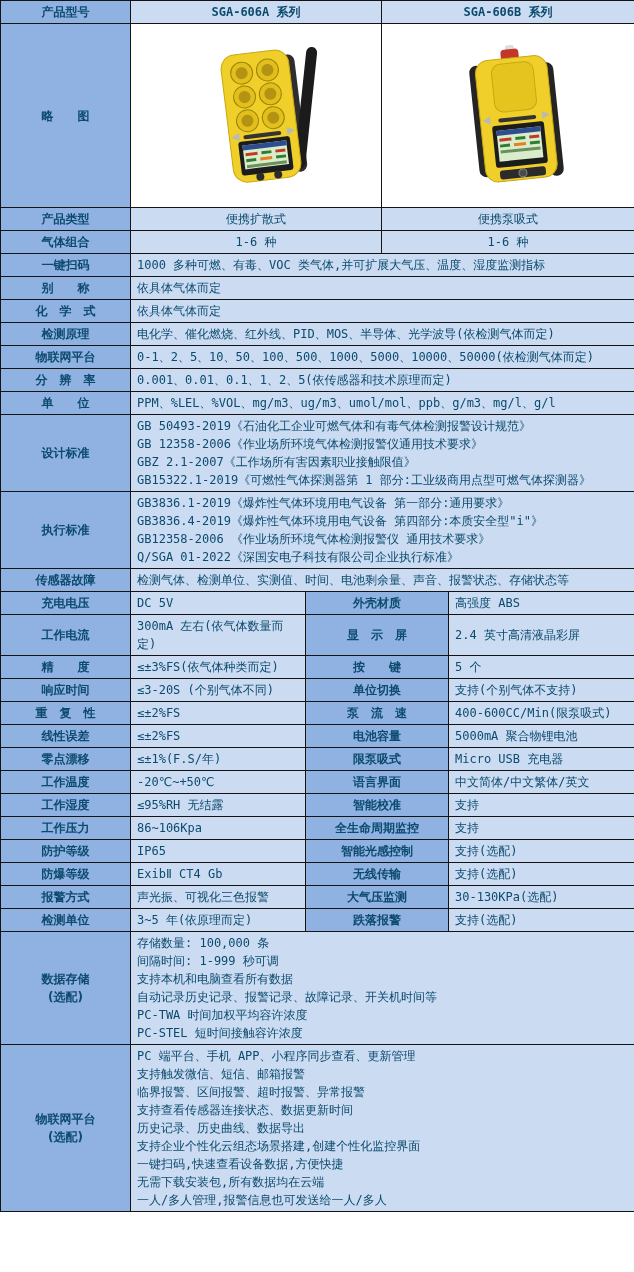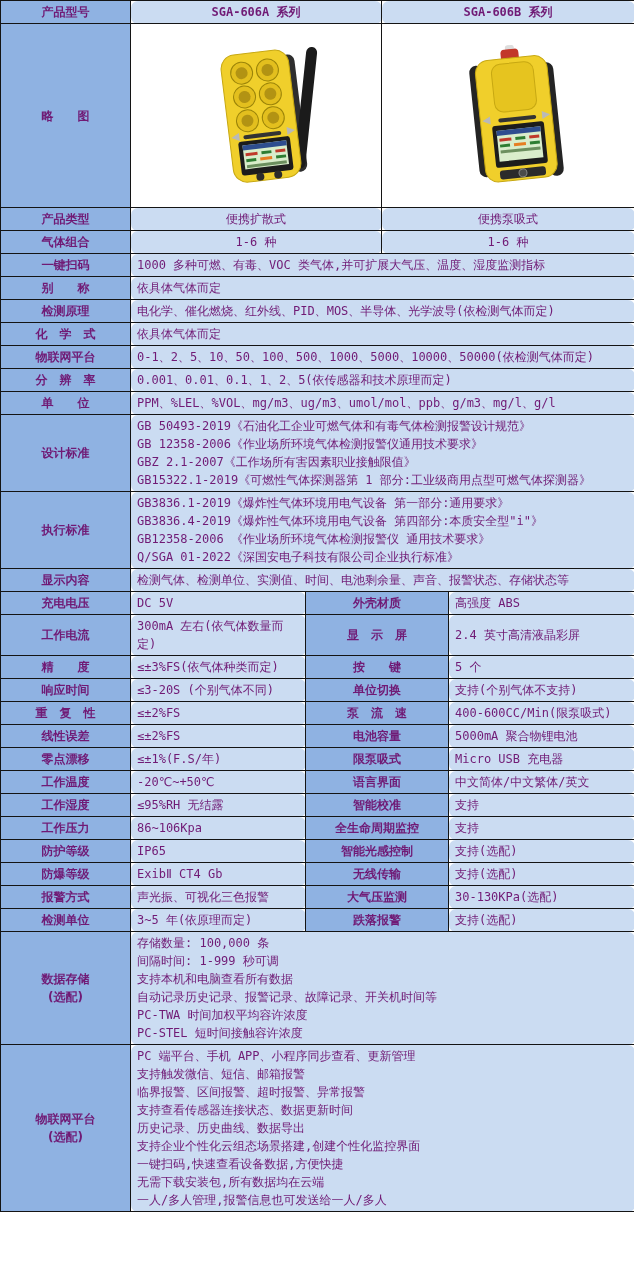--- a/index.html
+++ b/index.html
@@ -4,21 +4,21 @@
 <style>
   :root{
     --label-bg:#8fb2e2;
     --value-bg:#cbdcf2;
     --border:#141414;
   }
   html,body{margin:0;padding:0;background:#fff;}
   .page{
     width:634px;height:1272px;overflow:hidden;
     font-family:"DejaVu Sans","DejaVu Sans Mono",sans-serif;
-    color:#701a75;
+    color:#0c4a6e;
   }
   table.spec{
     border-collapse:collapse;width:634px;table-layout:fixed;
   }
   table.spec td{
     border:1px solid var(--border);
     padding:2px 6px;
     font-size:12px;
     line-height:1.5;
     vertical-align:middle;
@@ -30,21 +30,21 @@
     background:var(--label-bg);
     font-weight:bold;
     text-align:center;
     font-size:12.5px;
   }
   td.val{background:var(--value-bg);}
   td.center{text-align:center;}
   td.left{text-align:left;padding-left:8px;}
   td.hv{font-weight:bold;text-align:center;font-size:13px;}
   td.imgcell{background:#ffffff;padding:0;height:143px;text-align:center;}
-  td.mono{font-family:"DejaVu Sans Mono","DejaVu Sans",sans-serif;border-radius:7px;}
+  td.mono{font-family:"DejaVu Sans Mono","DejaVu Sans",sans-serif;}
   svg{display:block;margin:0 auto;}
 </style>
 </head>
 <body>
 
 <div class="page">
   <table class="spec">
     <colgroup>
       <col style="width:130px">
         <col style="width:175px">
@@ -142,26 +142,26 @@
         </tr>
         <tr>
           <td class="lab">一键扫码</td>
           <td class="val left mono" colspan="4">1000 多种可燃、有毒、VOC 类气体,并可扩展大气压、温度、湿度监测指标</td>
         </tr>
         <tr>
           <td class="lab">别　　称</td>
           <td class="val left mono" colspan="4">依具体气体而定</td>
         </tr>
         <tr>
+          <td class="lab">化　学　式</td>
+          <td class="val left mono" colspan="4">依具体气体而定</td>
+        </tr>
+        <tr>
           <td class="lab">检测原理</td>
           <td class="val left mono" colspan="4">电化学、催化燃烧、红外线、PID、MOS、半导体、光学波导(依检测气体而定)</td>
-        </tr>
-        <tr>
-          <td class="lab">化　学　式</td>
-          <td class="val left mono" colspan="4">依具体气体而定</td>
         </tr>
         <tr>
           <td class="lab">物联网平台</td>
           <td class="val left mono" colspan="4">0-1、2、5、10、50、100、500、1000、5000、10000、50000(依检测气体而定)</td>
         </tr>
         <tr>
           <td class="lab">分　辨　率</td>
           <td class="val left mono" colspan="4">0.001、0.01、0.1、1、2、5(依传感器和技术原理而定)</td>
         </tr>
         <tr>
@@ -176,21 +176,21 @@
 GB15322.1-2019《可燃性气体探测器第 1 部分:工业级商用点型可燃气体探测器》</td>
         </tr>
         <tr>
           <td class="lab">执行标准</td>
           <td class="val left mono" colspan="4">GB3836.1-2019《爆炸性气体环境用电气设备 第一部分:通用要求》
 GB3836.4-2019《爆炸性气体环境用电气设备 第四部分:本质安全型"i"》
 GB12358-2006 《作业场所环境气体检测报警仪 通用技术要求》
 Q/SGA 01-2022《深国安电子科技有限公司企业执行标准》</td>
         </tr>
         <tr>
-          <td class="lab">显示内容</td>
+          <td class="lab">传感器故障</td>
           <td class="val left mono" colspan="4">检测气体、检测单位、实测值、时间、电池剩余量、声音、报警状态、存储状态等</td>
         </tr>
         <tr>
           <td class="lab">充电电压</td>
           <td class="val left mono">DC 5V</td>
           <td class="lab" colspan="2">外壳材质</td>
           <td class="val left mono">高强度 ABS</td>
         </tr>
         <tr>
           <td class="lab">工作电流</td>

